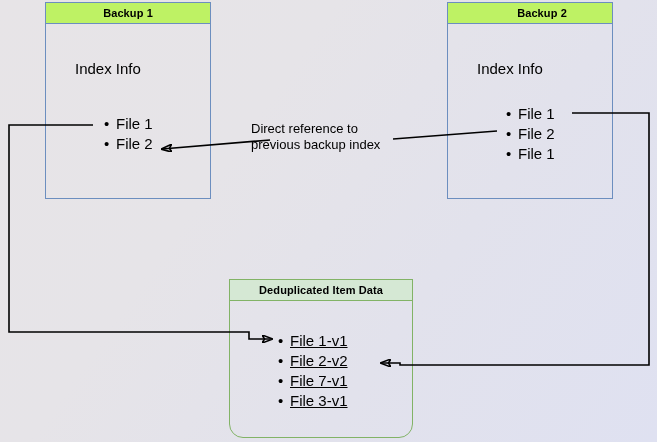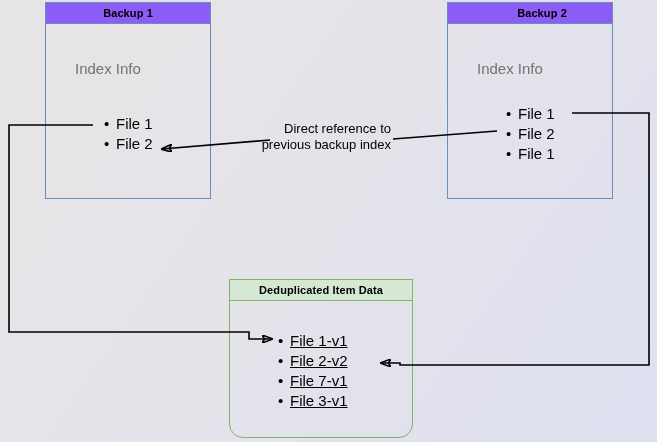--- a/index.html
+++ b/index.html
@@ -30,41 +30,41 @@
   .box.green {
     border-color: #82b366;
     border-radius: 14px;
   }
   .box-header {
     position: absolute;
     left: -1px;
     top: -1px;
     box-sizing: border-box;
     border: 1px solid #6c8ebf;
-    background: #8b5cf6;
+    background: #bef264;
     height: 22px;
     display: flex;
     align-items: center;
     justify-content: center;
     font-size: 11px;
     font-weight: bold;
     color: #000;
   }
   .box.green > .box-header {
     border-color: #82b366;
     background: #d5e8d4;
   }
   .box-title-text {
     line-height: 1;
     letter-spacing: 0.1px;
   }
   .index-label {
     position: absolute;
     font-size: 15px;
-    color: #737373;
+    color: #000000;
     white-space: nowrap;
   }
   .file-list {
     position: absolute;
     margin: 0;
     padding: 0 0 0 14px;
     list-style: none;
     font-size: 15px;
     color: #000;
   }
@@ -78,21 +78,21 @@
     position: absolute;
     left: -12px;
     top: 0;
     font-size: 15px;
     line-height: 20px;
   }
   .edge-label {
     position: absolute;
     font-size: 13px;
     color: #000;
-    text-align: right;
+    text-align: left;
     line-height: 16px;
     white-space: pre-line;
   }
   svg#edges {
     position: absolute;
     left: 0;
     top: 0;
     width: 657px;
     height: 442px;
     overflow: visible;

